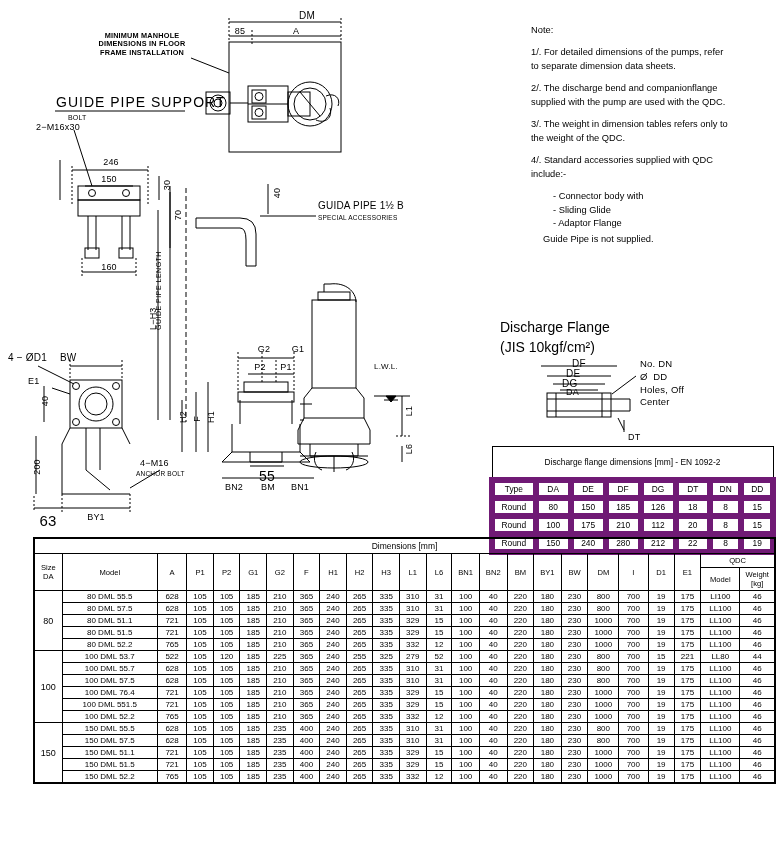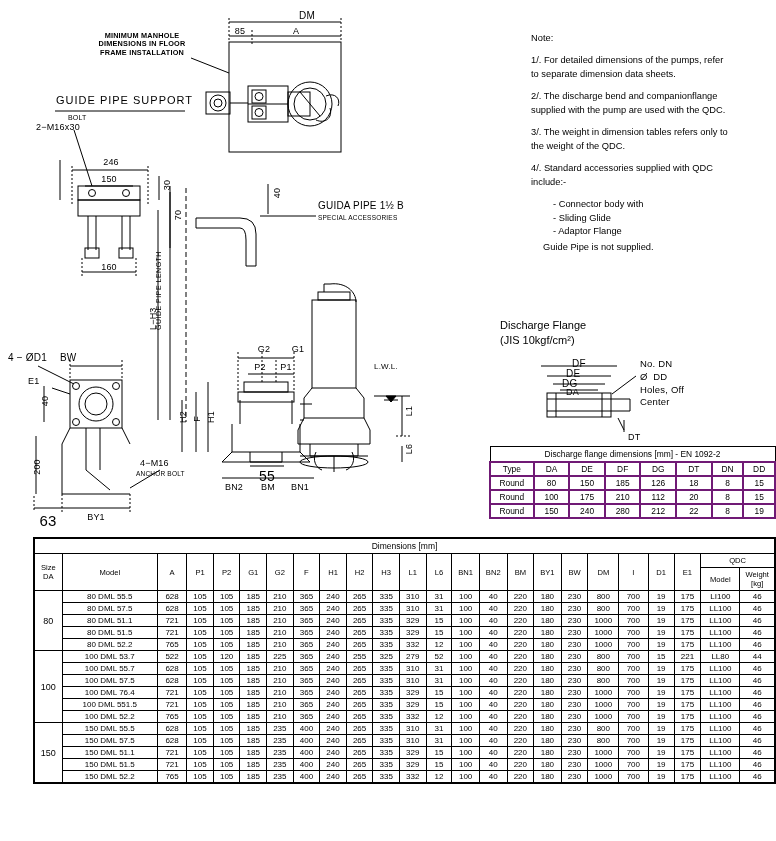--- a/index.html
+++ b/index.html
@@ -10,37 +10,37 @@
     color:#000;
     position:relative;
     overflow:hidden;
   }
   .page{position:relative;width:776px;height:841px;}
 
   
   .lbl{position:absolute;font-size:8px;line-height:1.15;letter-spacing:.2px;white-space:pre;}
   .lbl.c{text-align:center;}
   .vert{transform-origin:0 0;transform:rotate(-90deg);}
-  .big{font-size:11px;letter-spacing:1px;}
+  .big{font-size:14px;letter-spacing:1px;}
   .med{font-size:9px;}
 
   
   .notes{position:absolute;left:531px;top:24px;width:200px;font-size:9.3px;line-height:1.45;}
-  .notes p{margin:8px 0 9px 0;}
+  .notes p{margin:0 0 9px 0;}
   .notes .ind{padding-left:22px;}
   .notes .ind2{padding-left:12px;}
 
   
-  .df-title{position:absolute;left:500px;top:318px;font-size:11px;line-height:1.4;}
+  .df-title{position:absolute;left:500px;top:318px;font-size:14px;line-height:1.4;}
 
   
   table{border-collapse:collapse;}
   .ftab{position:absolute;left:489px;top:446px;font-size:8.4px;}
-  .ftab td,.ftab th{border:2px solid #701a75;padding:1px 0;text-align:center;font-weight:normal;}
-  .ftab .capt{border:1px solid #000;padding:2px 0;}
+  .ftab td,.ftab th{border:6px solid #701a75;padding:1px 0;text-align:center;font-weight:normal;}
+  .ftab .capt{border:1px solid #000;padding:10px 0;}
 
   
   .mtab{position:absolute;left:33px;top:537px;font-size:8px;border:1px solid #000;}
   .mtab td,.mtab th{border:1px solid #000;text-align:center;font-weight:normal;padding:1px 1px;white-space:nowrap;}
   .mtab .capt{padding:2px 0;font-size:8.5px;}
   .mtab .modelcell{text-align:center;padding-left:4px;padding-right:4px;}
   .mtab .sz{font-size:9px;}
   .mtab .hdr td{font-size:7.6px;padding:2px 2px;}
   svg{position:absolute;left:0;top:0;overflow:visible;}
 </style>

